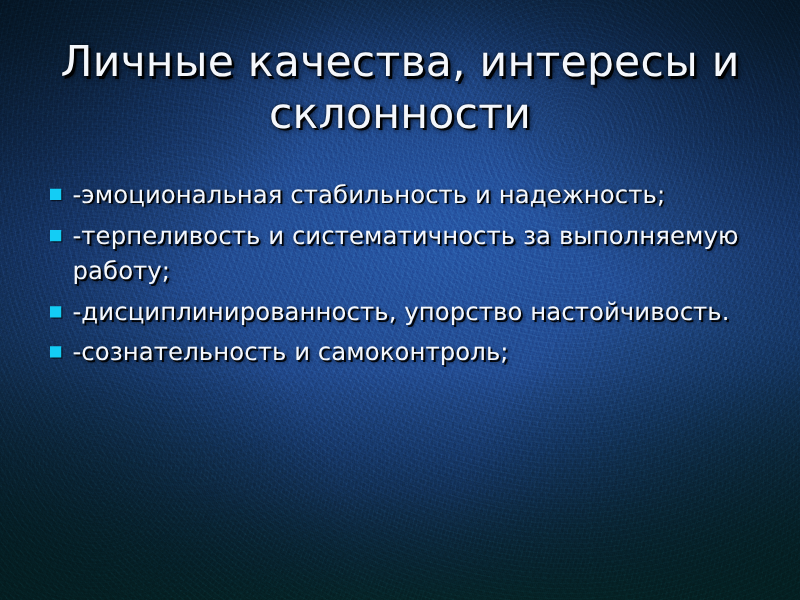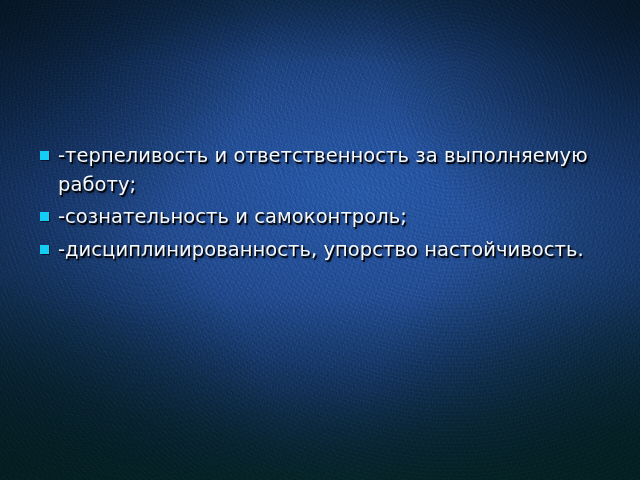--- a/index.html
+++ b/index.html
@@ -143,35 +143,40 @@
 <div id="slide">
 
   <div class="bg-base"></div>
   <div class="bg-tealwash"></div>
   <div class="bg-cornerdark"></div>
   <div class="bg-texture"></div>
   <div class="bg-texture2"></div>
 
   <div class="content">
 
+    <div class="title">Личные качества, интересы и склонности</div>
 
     <div class="bullets">
 
+      <div class="bullet-item">
+        <span class="bullet-marker"></span>
+        <span class="bullet-text">-эмоциональная стабильность и надежность;</span>
+      </div>
 
       <div class="bullet-item">
         <span class="bullet-marker"></span>
-        <span class="bullet-text">-терпеливость и ответственность за выполняемую работу;</span>
+        <span class="bullet-text">-терпеливость и систематичность за выполняемую работу;</span>
       </div>
 
 
       <div class="bullet-item">
         <span class="bullet-marker"></span>
-        <span class="bullet-text">-сознательность и самоконтроль;</span>
+        <span class="bullet-text">-дисциплинированность, упорство настойчивость.</span>
       </div>
 
       <div class="bullet-item">
         <span class="bullet-marker"></span>
-        <span class="bullet-text">-дисциплинированность, упорство настойчивость.</span>
+        <span class="bullet-text">-сознательность и самоконтроль;</span>
       </div>
 
     </div>
   </div>
 </div>
 
 </body></html>

